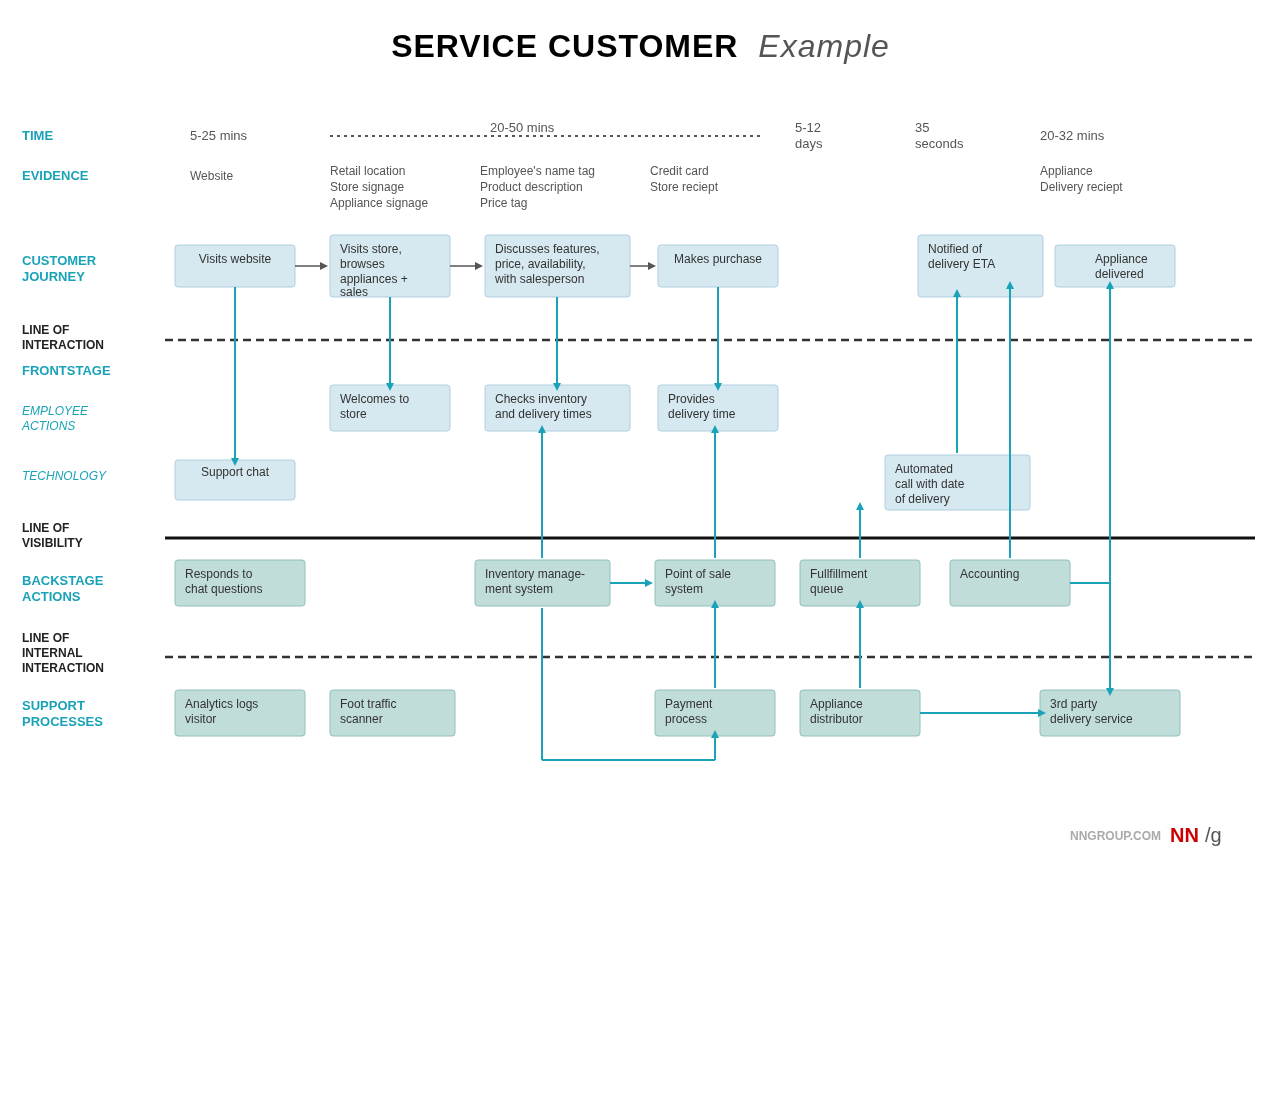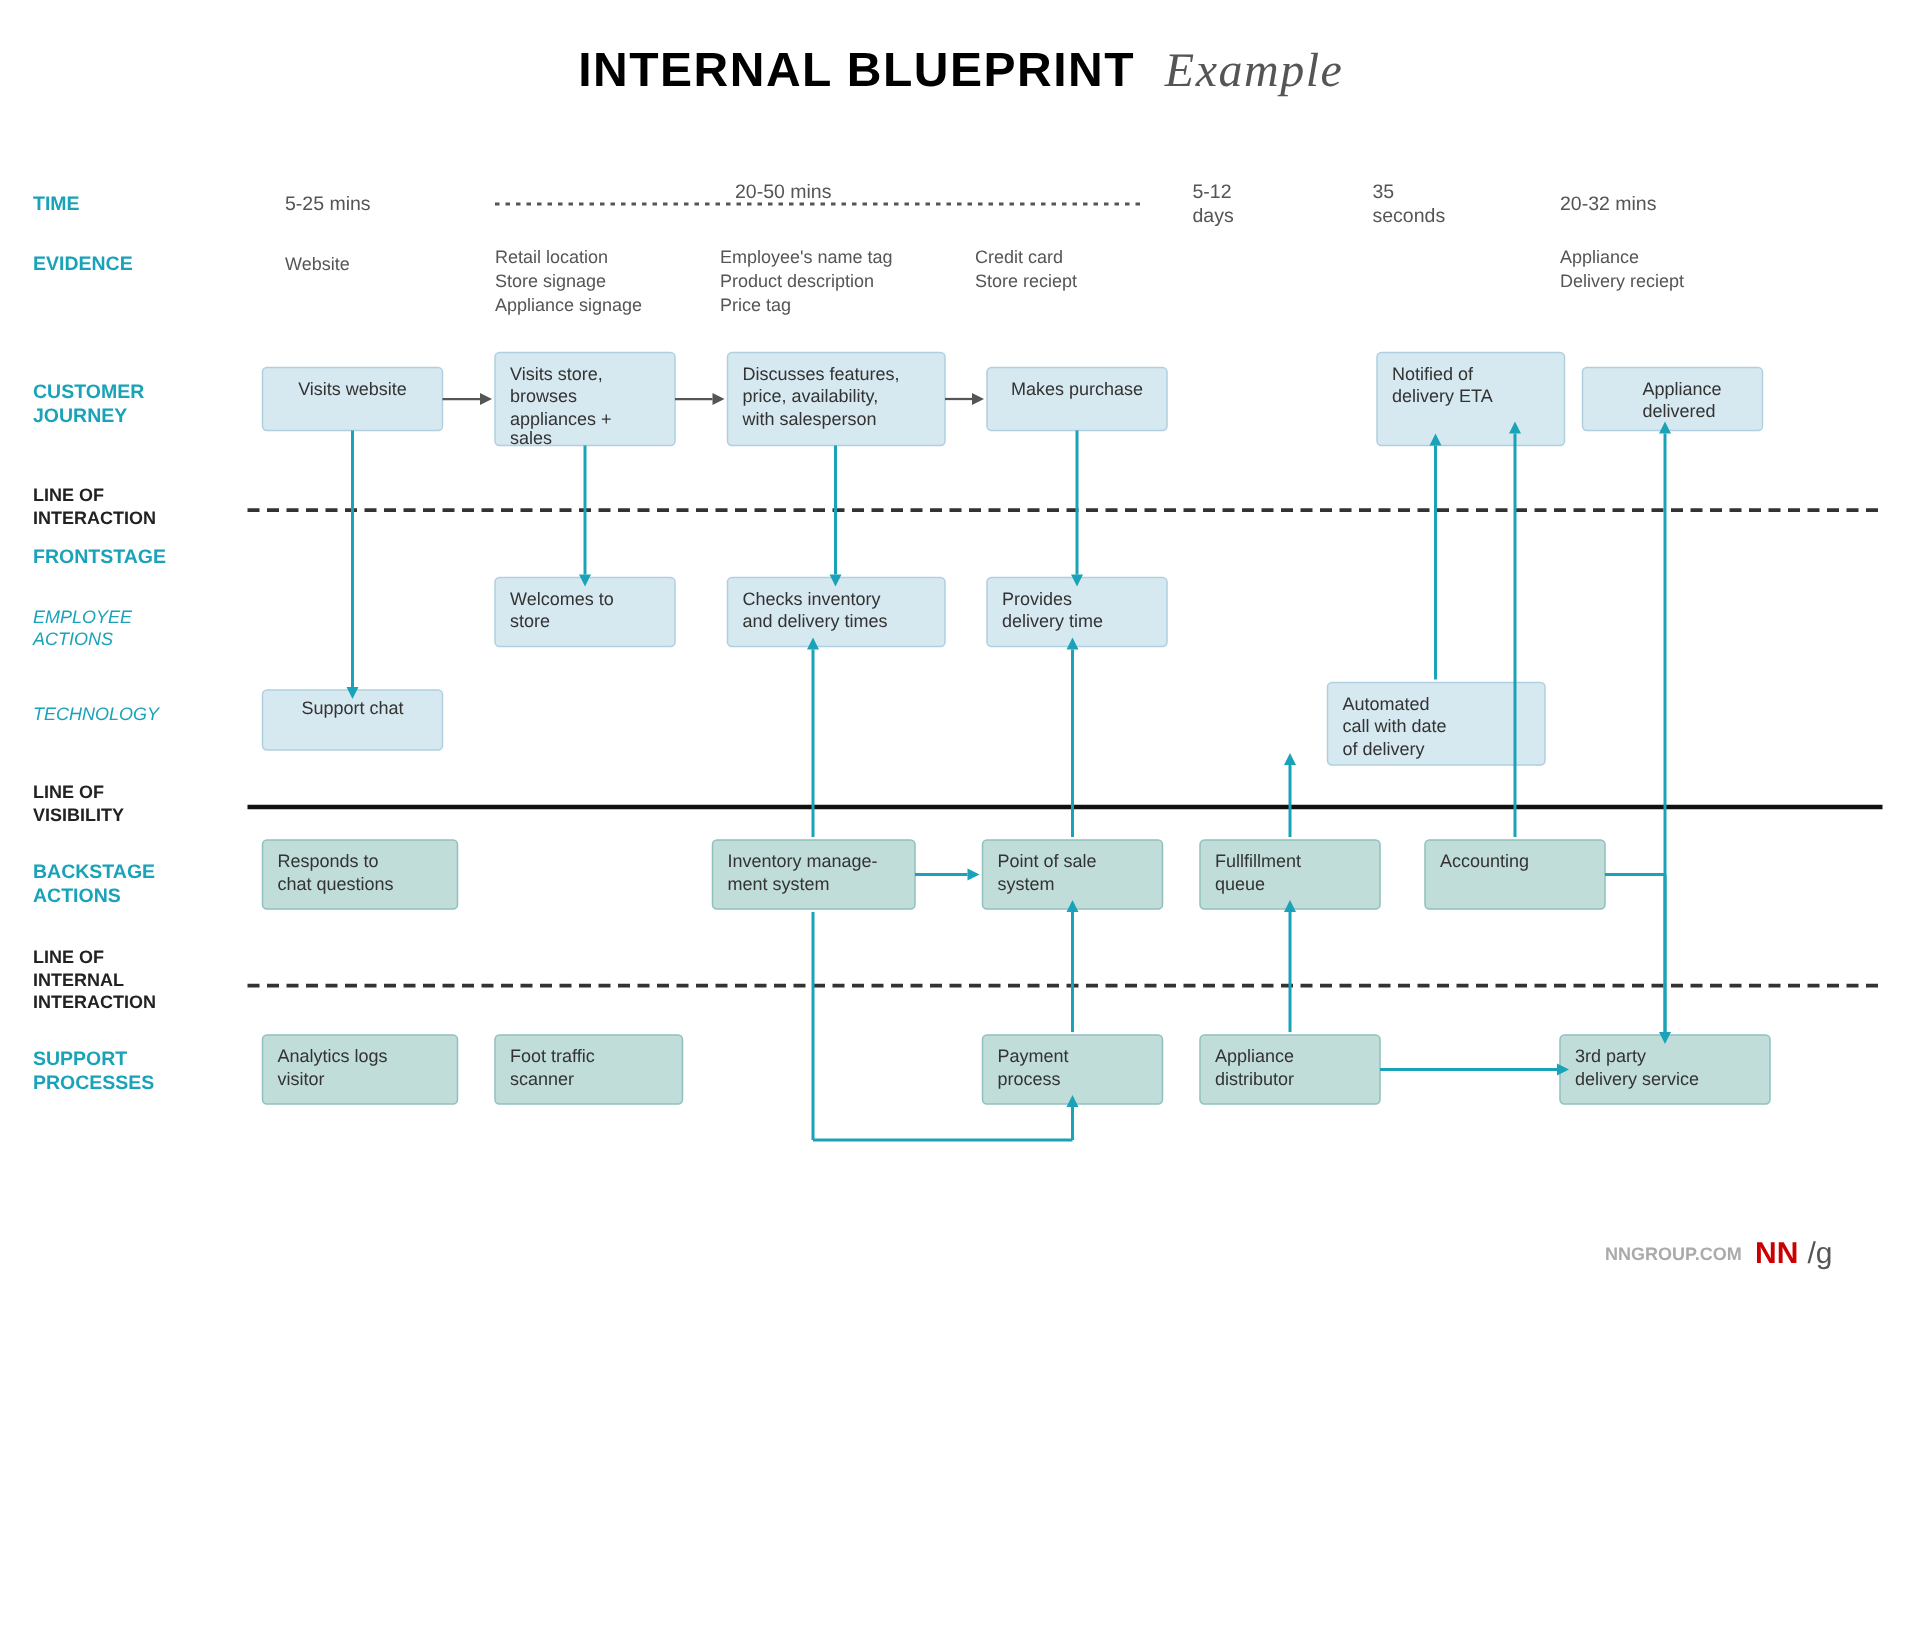--- a/index.html
+++ b/index.html
@@ -11,22 +11,22 @@
       position: relative;
       overflow: hidden;
     }
   </style>
 </head>
 <body>
 
 <div style="position:relative; width:1281px; min-height:1099px; background:#fff;">
 
   <div style="text-align:center; padding:28px 0 15px; font-size:32px; font-weight:900; letter-spacing:1px;">
-    <span>INTERNAL BLUEPRINT</span>
-    <em style="font-style:italic; font-weight:400; color:#555; margin-left:10px;font-family:Liberation Serif, serif;">Example</em>
+    <span>SERVICE CUSTOMER</span>
+    <em style="font-style:italic; font-weight:400; color:#555; margin-left:10px;">Example</em>
   </div>
 
   <svg width="1281" height="990" viewBox="0 0 1281 990" style="display:block; margin:0 auto;">
 
     <text x="22" y="60" font-family="Arial" font-weight="900" font-size="13" fill="#1aa3b8">TIME</text>
 
     <text x="190" y="60" font-family="Arial" font-size="13" fill="#555">5-25 mins</text>
 
     <line x1="330" y1="56" x2="760" y2="56" stroke="#555" stroke-width="2" stroke-dasharray="3,4"></line>
     <text x="490" y="52" font-family="Arial" font-size="13" fill="#555">20-50 mins</text>

